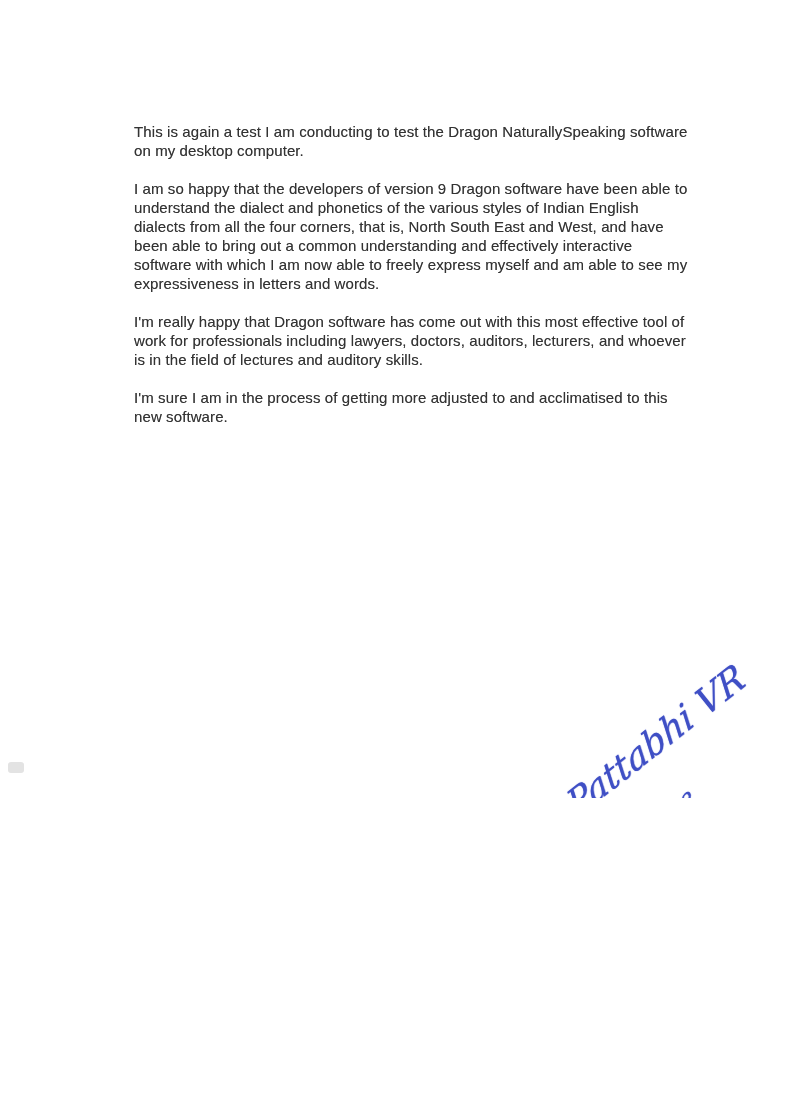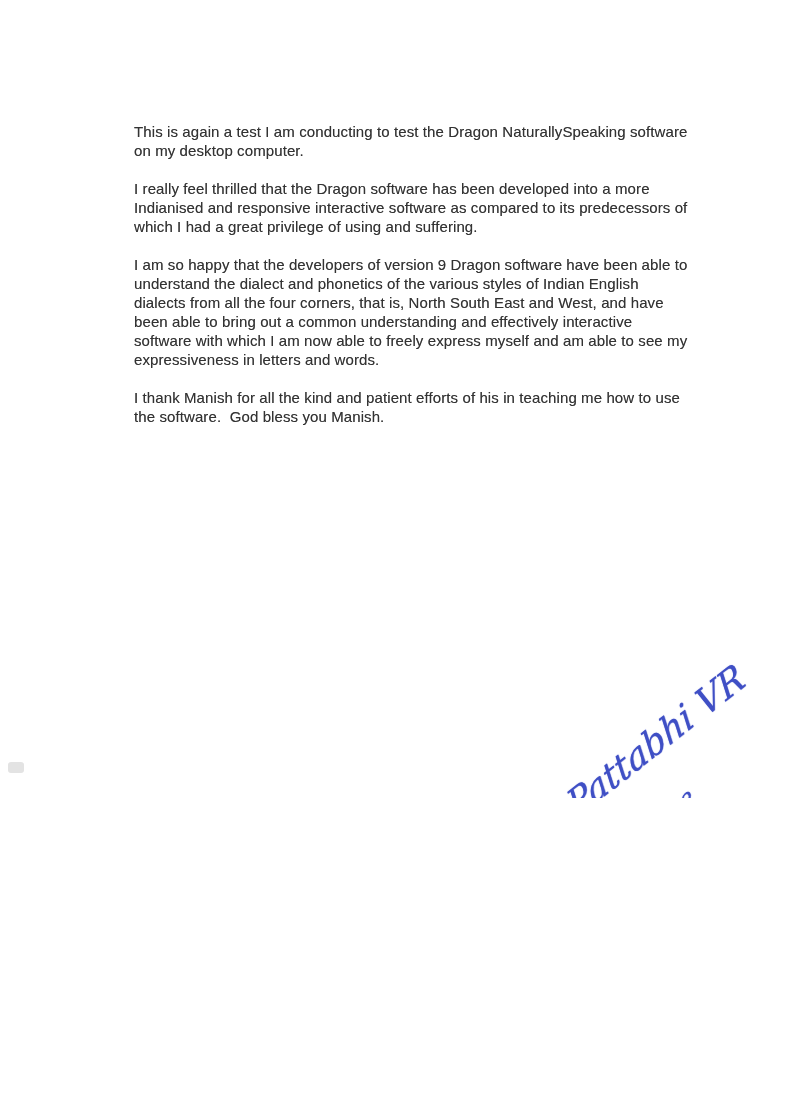--- a/index.html
+++ b/index.html
@@ -85,23 +85,23 @@
     border-radius: 3px;
   }
 </style>
 </head>
 <body>
 
 <div class="page">
 
   <div class="letter-body">
     <p>This is again a test I am conducting to test the Dragon NaturallySpeaking software on my desktop computer.</p>
-    <p>I really feel thrilled that the Dragon software has been developed into a more Indianised and responsive interactive software as compared to its predecessors of which I had a great privilege of using and suffering.</p>
     <p>I am so happy that the developers of version 9 Dragon software have been able to understand the dialect and phonetics of the various styles of Indian English dialects from all the four corners, that is, North South East and West, and have been able to bring out a common understanding and effectively interactive software with which I am now able to freely express myself and am able to see my expressiveness in letters and words.</p>
-    <p>I thank Manish for all the kind and patient efforts of his in teaching me how to use the software.  God bless you Manish.</p>
+    <p>I'm really happy that Dragon software has come out with this most effective tool of work for professionals including lawyers, doctors, auditors, lecturers, and whoever is in the field of lectures and auditory skills.</p>
+    <p>I'm sure I am in the process of getting more adjusted to and acclimatised to this new software.</p>
   </div>
 
   <div>
     <div class="sig-line sig-name">Pattabhi VR</div>
     <div class="sig-line sig-role">Advocate</div>
     <div class="sig-line sig-city">Hyderabad</div>
     <div class="sig-line sig-date">20th/OCT/2007</div>
     <div class="sig-line sig-time">3pm.</div>
   </div>
 

